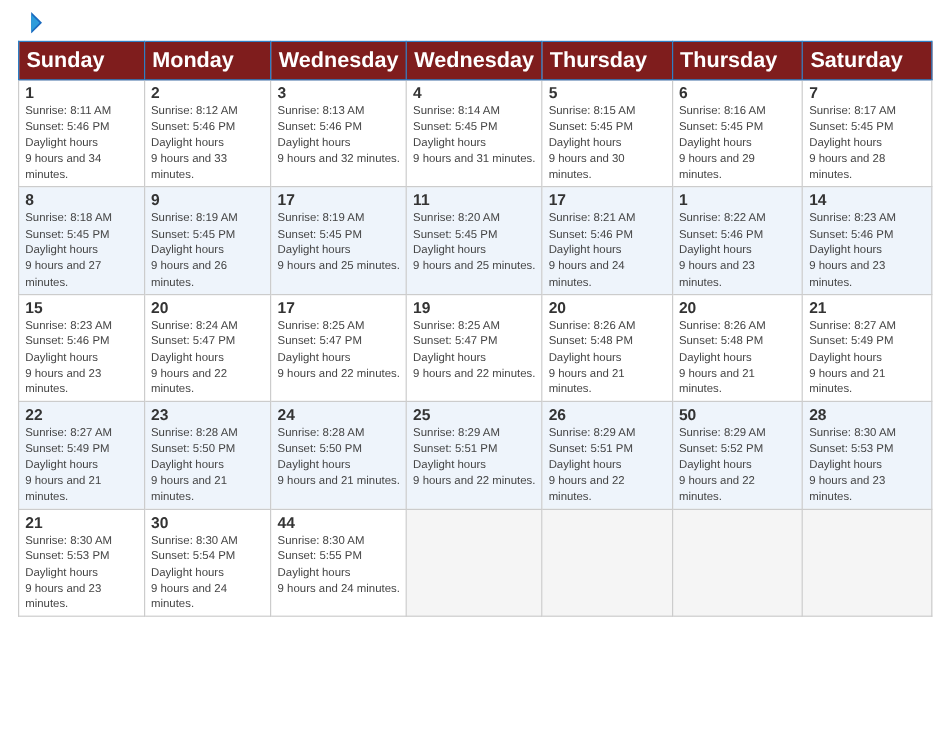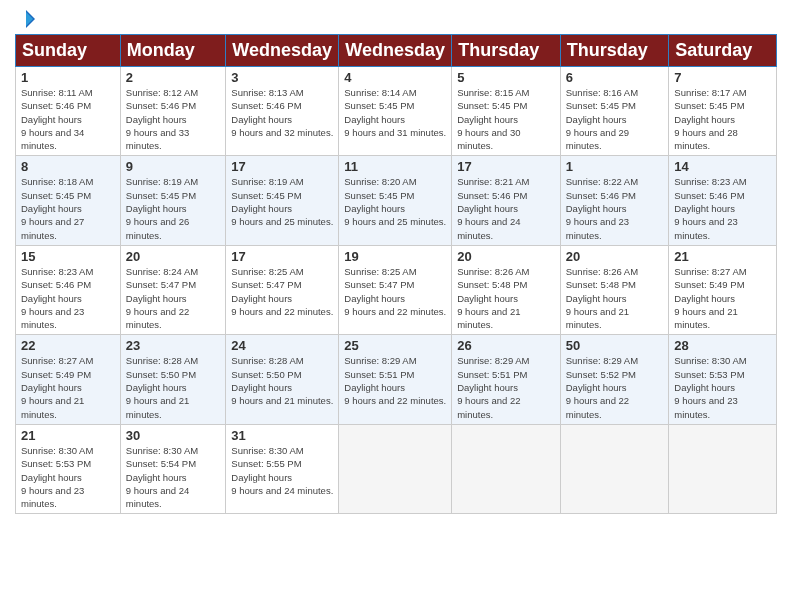--- a/index.html
+++ b/index.html
@@ -411,21 +411,21 @@
           <td>
         <span class="day-num">30</span>
         <div class="day-info">
           Sunrise: 8:30 AM<br>
           Sunset: 5:54 PM<br>
           Daylight hours<br>
           9 hours and 24 minutes.
         </div>
       </td>
           <td>
-        <span class="day-num">31</span>
+        <span class="day-num">44</span>
         <div class="day-info">
           Sunrise: 8:30 AM<br>
           Sunset: 5:55 PM<br>
           Daylight hours<br>
           9 hours and 24 minutes.
         </div>
       </td>
           <td class="empty-cell"></td>
           <td class="empty-cell"></td>
           <td class="empty-cell"></td>

